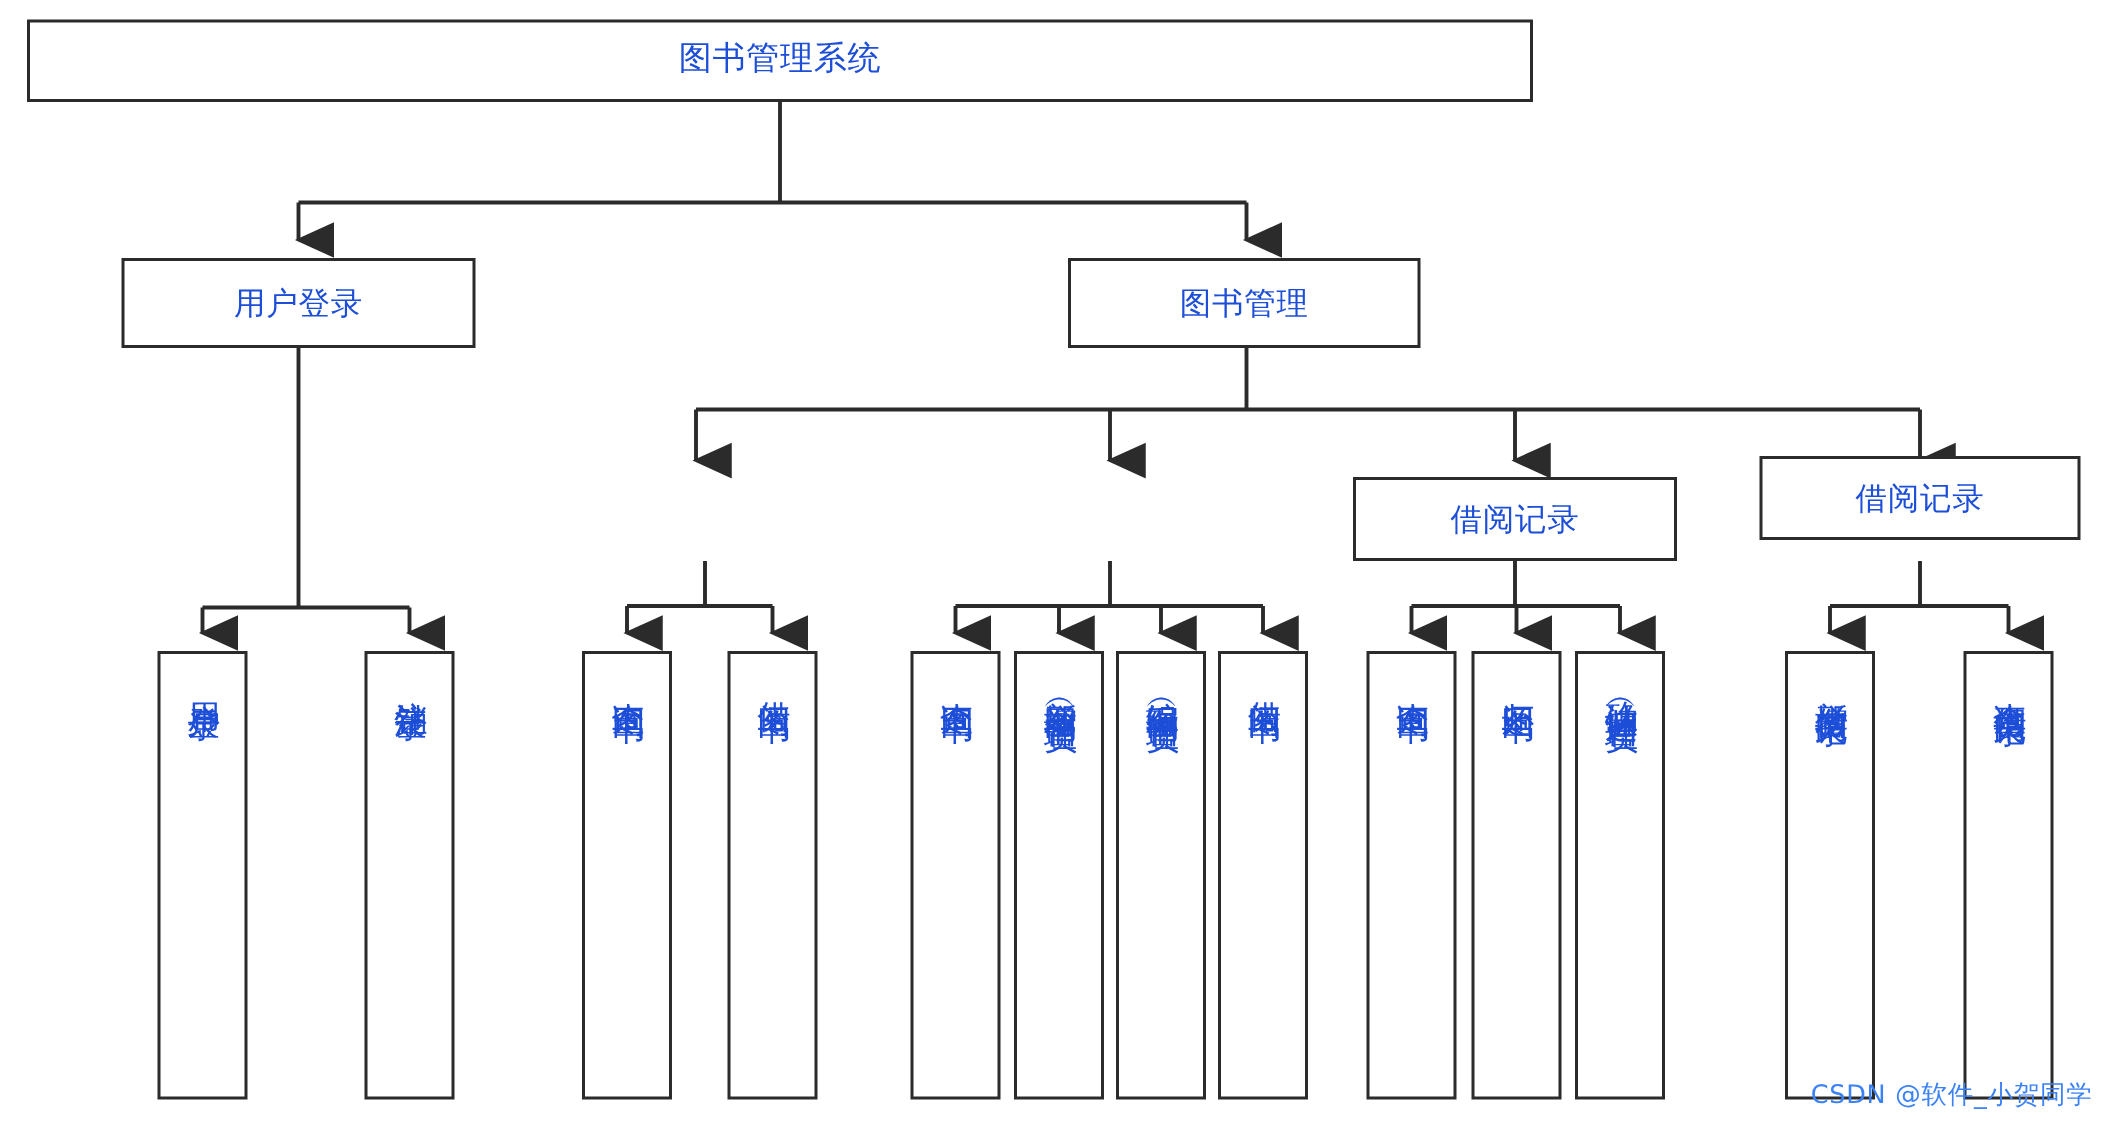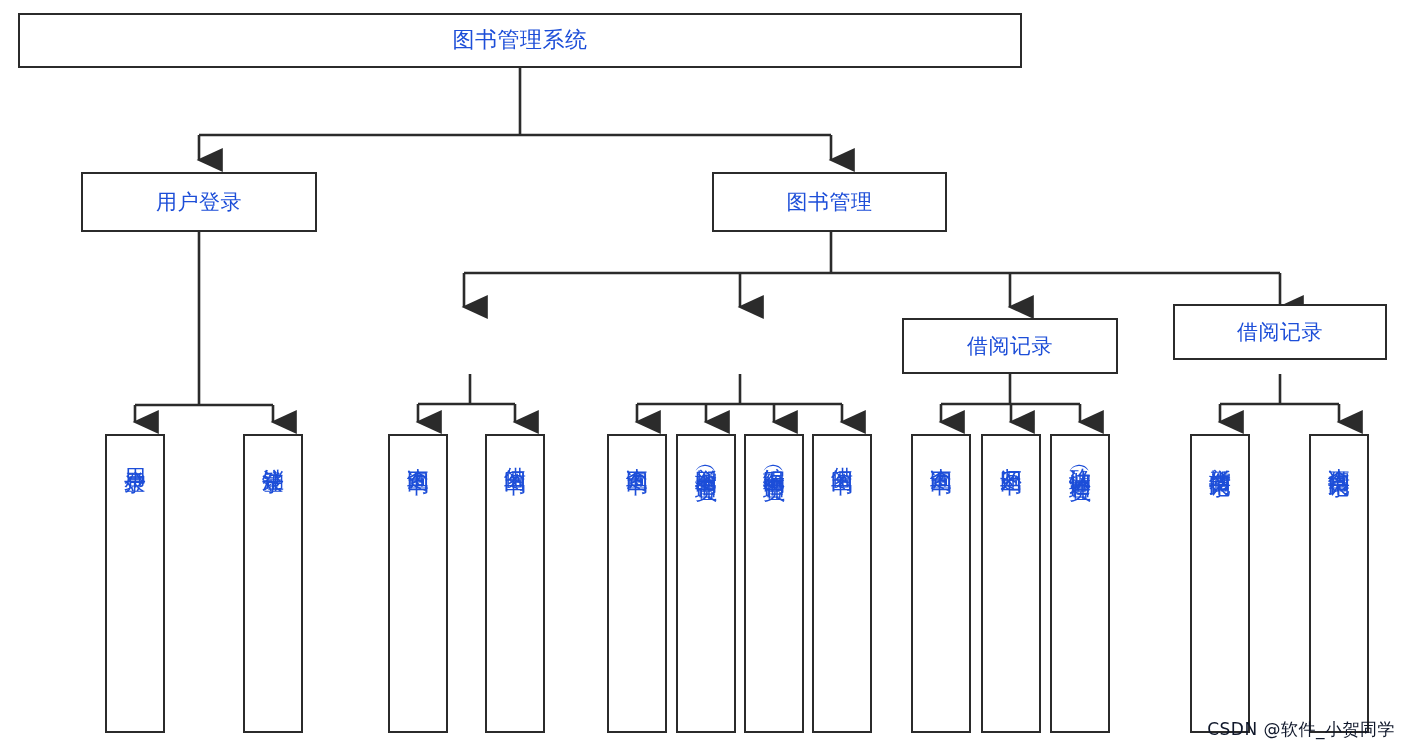--- a/index.html
+++ b/index.html
@@ -59,21 +59,21 @@
     font-size: 22px;
     line-height: 1.18;
     letter-spacing: 2px;
     white-space: nowrap;
   }
   #watermark {
     position: absolute;
     right: 10px;
     bottom: 6px;
     font-size: 17px;
-    color: #0f172a;
+    color: #3b82f6;
     letter-spacing: 0.5px;
     font-family: "DejaVu Sans", "Liberation Sans", sans-serif;
     white-space: nowrap;
   }
 </style>
 </head>
 <body>
 
 <div id="diagram-root">
 

